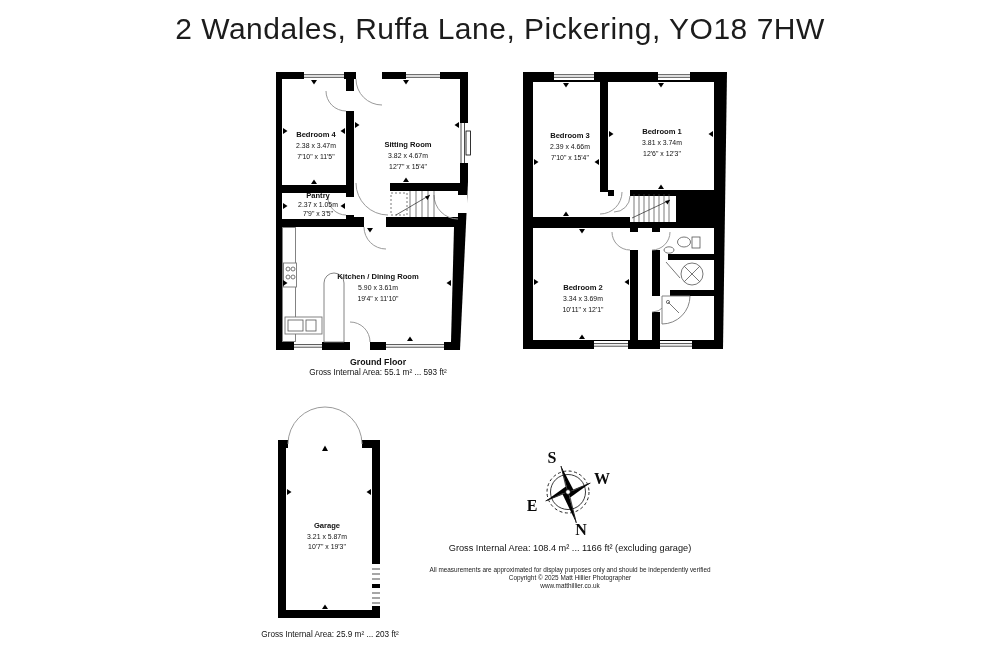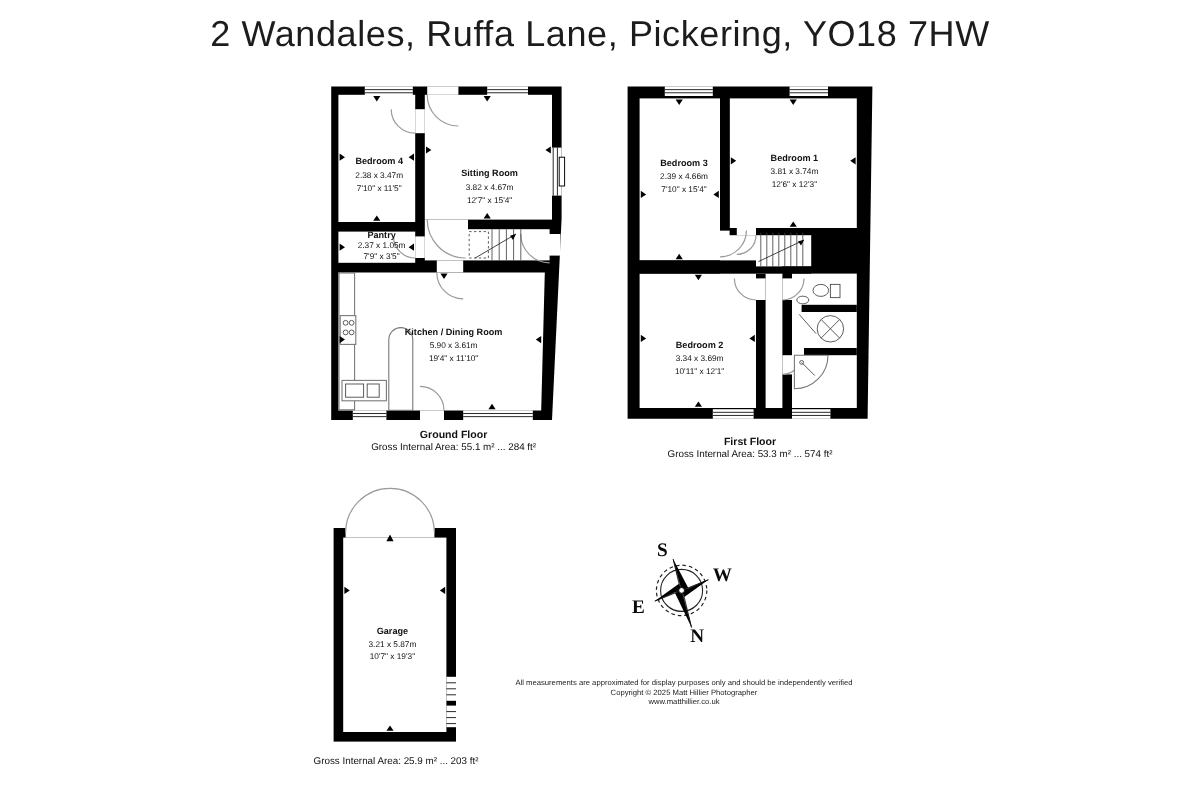--- a/index.html
+++ b/index.html
@@ -133,21 +133,21 @@
       <text class="room-dim" x="48" y="140">2.37 x 1.05m</text>
       <text class="room-dim" x="48" y="149">7'9" x 3'5"</text>
       <text class="room-name" x="108" y="212">Kitchen / Dining Room</text>
       <text class="room-dim" x="108" y="223">5.90 x 3.61m</text>
       <text class="room-dim" x="108" y="234">19'4" x 11'10"</text>
     </g>
   </svg>
 
   <div class="floor-label" style="left:258px;top:357px;width:240px;text-align:center;">
     <div class="fl">Ground Floor</div>
-    <div class="ar">Gross Internal Area: 55.1 m² ... 284 ft²</div>
+    <div class="ar">Gross Internal Area: 55.1 m² ... 593 ft²</div>
   </div>
 
   <svg style="left:518px;top:66px;" width="212" height="290" viewBox="0 0 212 290">
     <g>
       <polygon class="wall" points="5,6 209,6 205,283 5,283"></polygon>
     </g>
     <g>
       <rect class="roomfill" x="15" y="16" width="67" height="135"></rect>
       <rect class="roomfill" x="90" y="16" width="106" height="108"></rect>
       <rect class="roomfill" x="82" y="126" width="52" height="36"></rect>
@@ -235,24 +235,20 @@
       <text class="room-dim" x="52" y="94">7'10" x 15'4"</text>
       <text class="room-name" x="144" y="68">Bedroom 1</text>
       <text class="room-dim" x="144" y="79">3.81 x 3.74m</text>
       <text class="room-dim" x="144" y="90">12'6" x 12'3"</text>
       <text class="room-name" x="65" y="224">Bedroom 2</text>
       <text class="room-dim" x="65" y="235">3.34 x 3.69m</text>
       <text class="room-dim" x="65" y="246">10'11" x 12'1"</text>
     </g>
   </svg>
 
-  <div class="floor-label" style="left:505px;top:363px;width:240px;">
-    <div class="fl">First Floor</div>
-    <div class="ar">Gross Internal Area: 53.3 m² ... 574 ft²</div>
-  </div>
 
   <svg style="left:270px;top:392px;" width="114" height="232" viewBox="0 0 114 232">
     <g>
       <rect class="wall" x="8" y="48" width="102" height="178"></rect>
       <rect class="roomfill" x="16" y="56" width="86" height="162"></rect>
       <rect class="roomfill" x="18" y="48" width="74" height="8"></rect>
     </g>
     <g>
       <path class="arc" d="M 18,52 A 37 37 0 0 1 55,15"></path>
       <path class="arc" d="M 92,52 A 37 37 0 0 0 55,15"></path>
@@ -297,20 +293,21 @@
       <polygon points="30.7,57.9 50.8,43.4 53,49" fill="#000"></polygon>
       <polygon points="30.7,57.9 47.2,50.6 53,49" fill="#fff" stroke="#000" stroke-width="0.6"></polygon>
       <circle cx="53" cy="49" r="2.4" fill="#fff" stroke="#000" stroke-width="0.8"></circle>
     </g>
     <text class="compass-letter" x="37" y="20">S</text>
     <text class="compass-letter" x="87" y="41">W</text>
     <text class="compass-letter" x="17" y="68">E</text>
     <text class="compass-letter" x="66" y="92">N</text>
   </svg>
 
+  <div class="total-line">Gross Internal Area: 108.4 m² ... 1166 ft² (excluding garage)</div>
 
   <div class="footer">
     <div>All measurements are approximated for display purposes only and should be independently verified</div>
     <div>Copyright © 2025 Matt Hillier Photographer</div>
     <div>www.matthillier.co.uk</div>
   </div>
 
 </div>
 
 </body></html>

